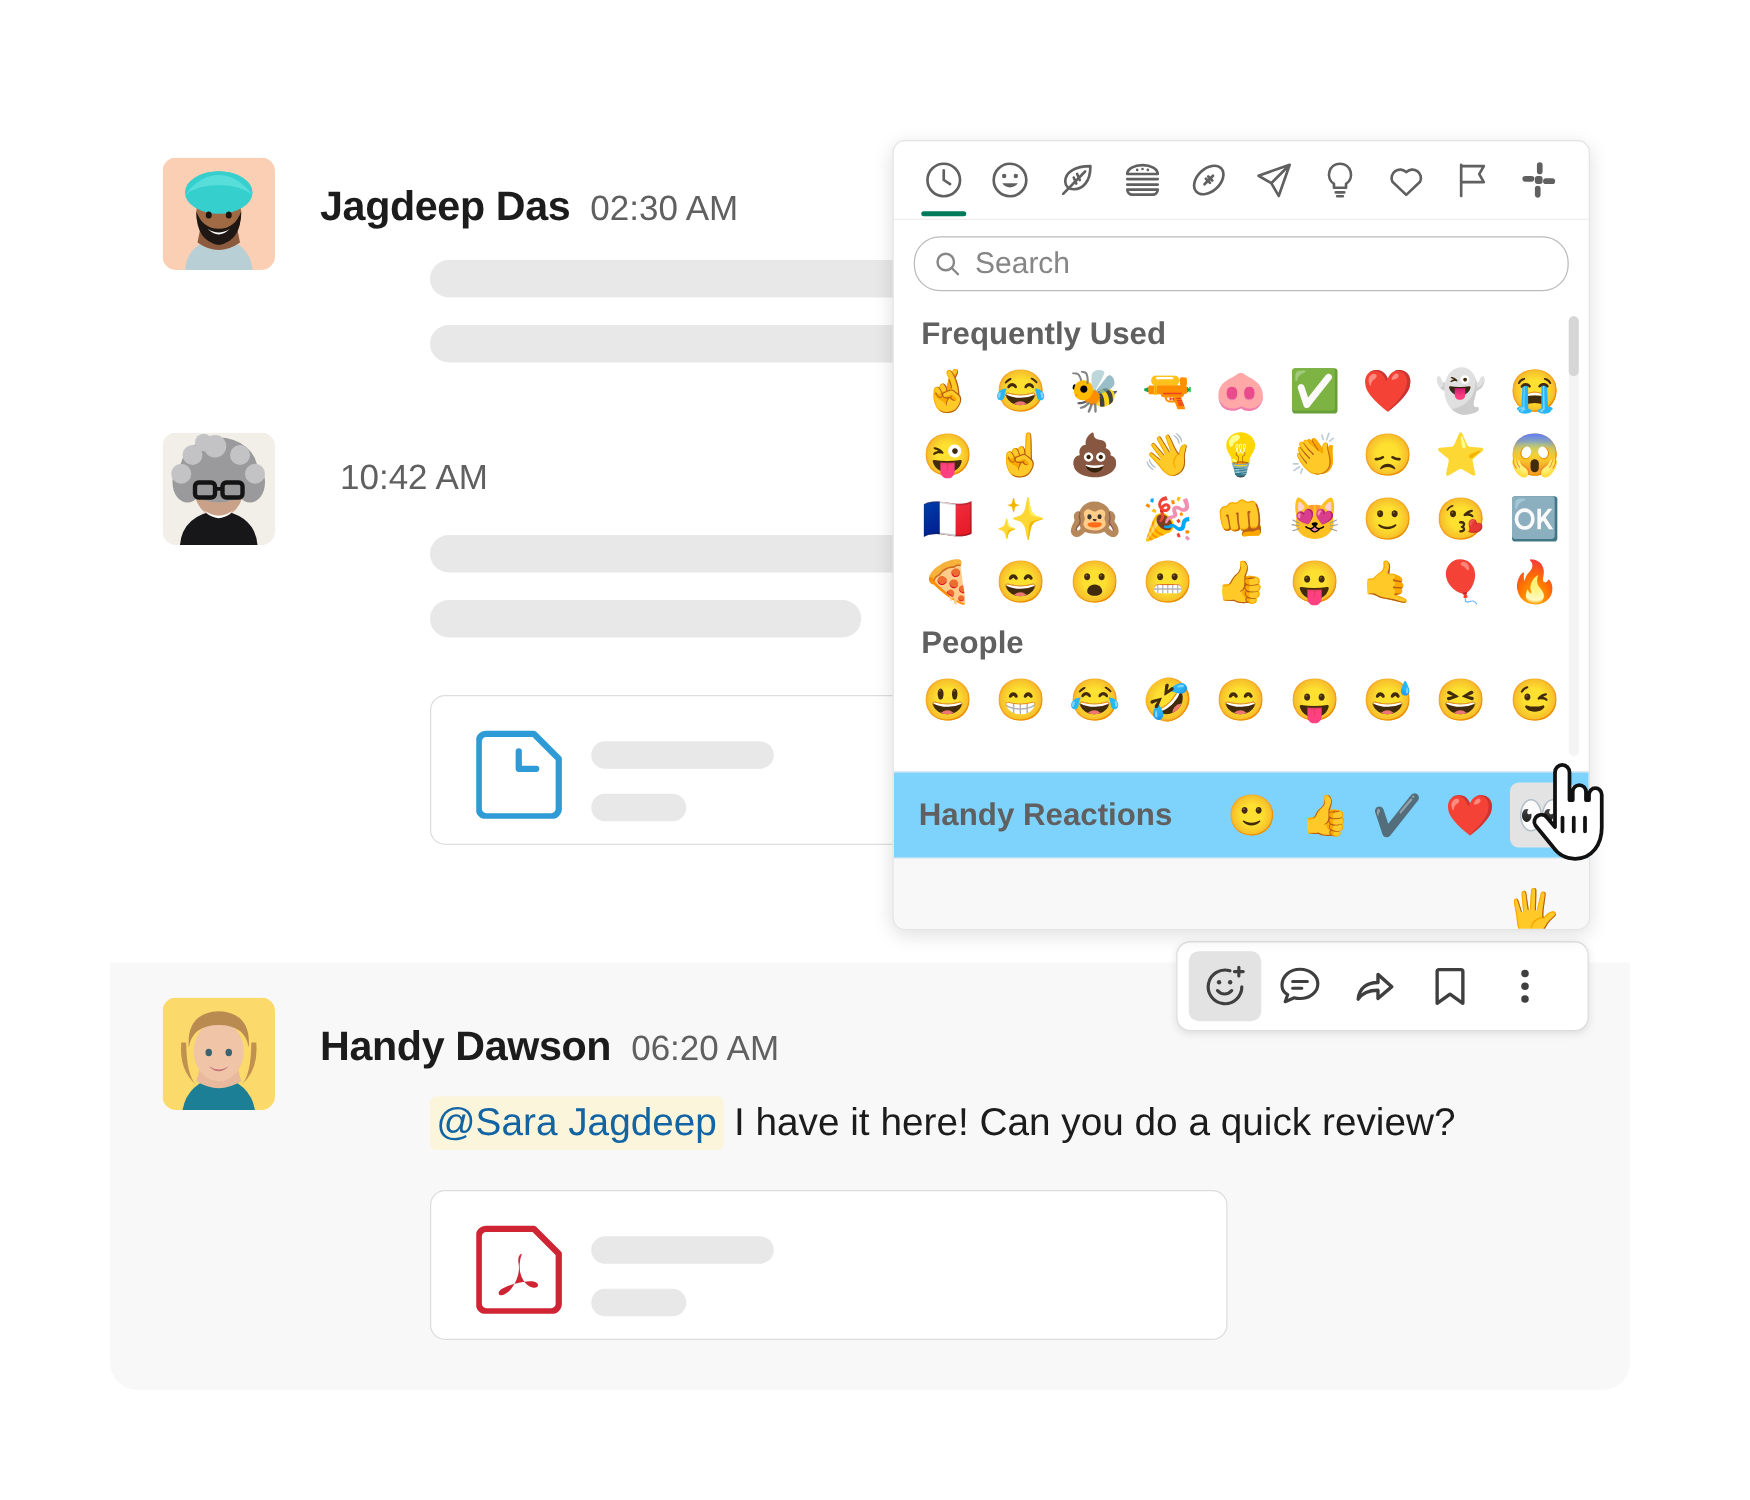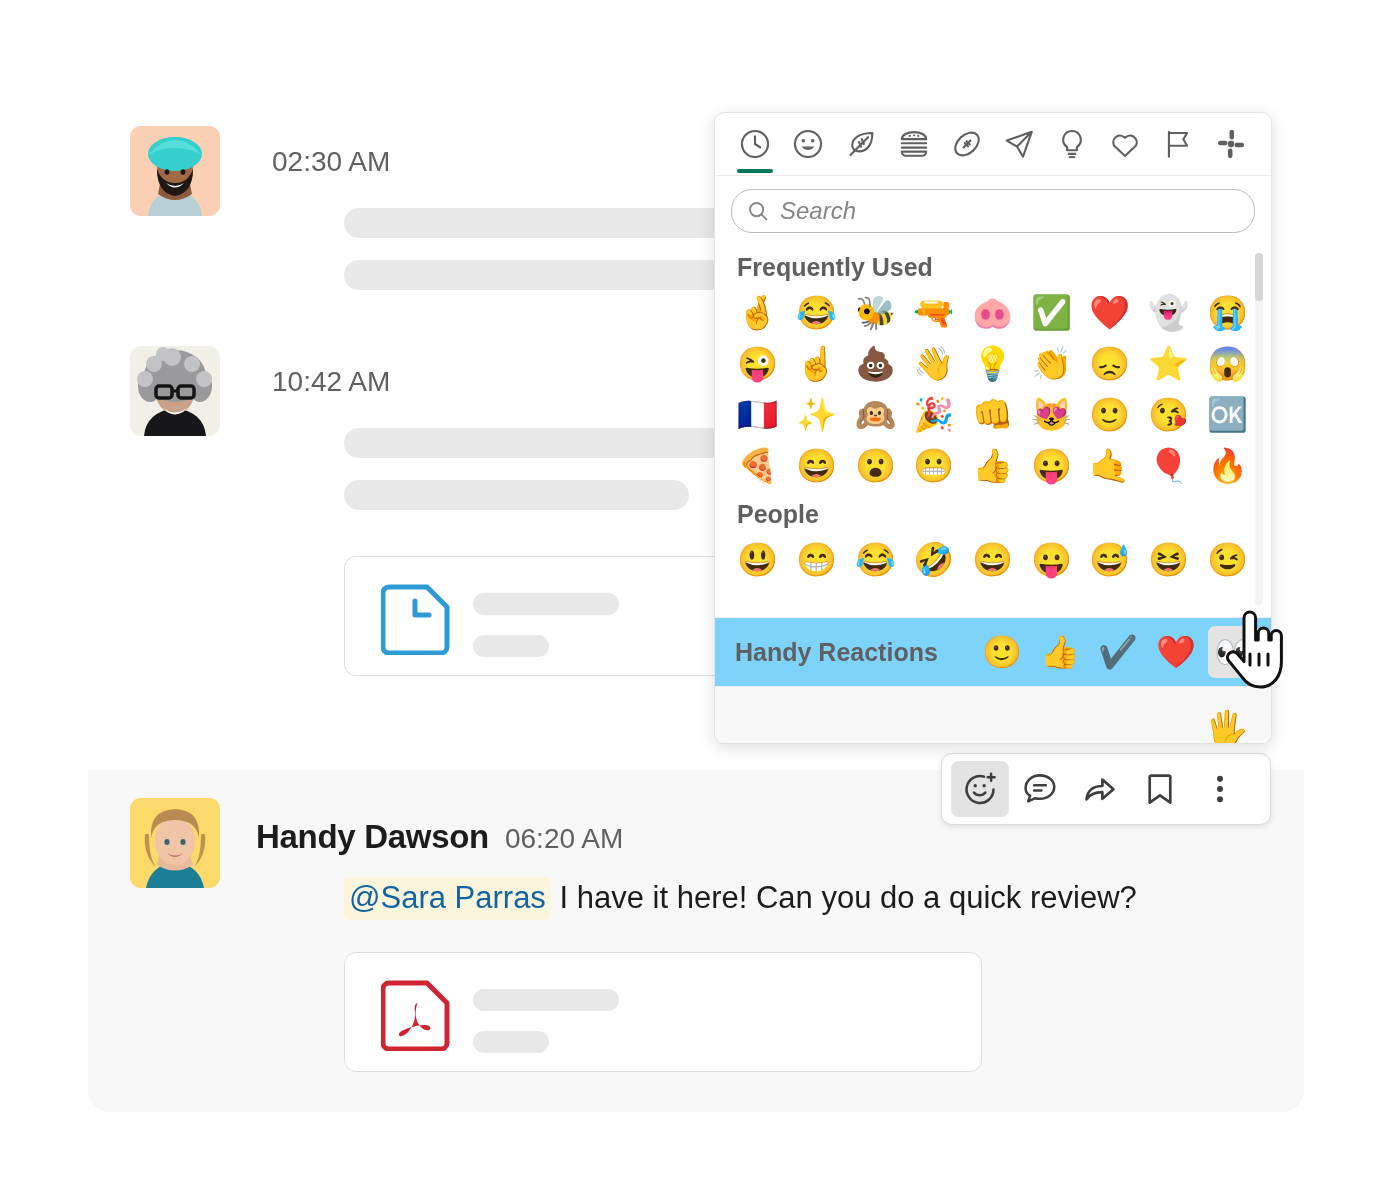--- a/index.html
+++ b/index.html
@@ -188,21 +188,20 @@
     bottom: -1px;
     left: 2px;
     width: 36px;
     height: 4px;
     border-radius: 2px;
     background: #007a5a;
   }
 
   #search-wrap {
     padding: 13px 16px 10px 16px;
-    font-style: italic;
   }
   #search-box {
     position: relative;
     height: 42px;
     border: 1px solid #bbbbbb;
     border-radius: 21px;
     display: flex;
     align-items: center;
     padding-left: 14px;
   }
@@ -350,20 +349,21 @@
         <path d="M27 43 q0 24 18 27 q18 -3 18 -27 q-5 14 -18 14 q-13 0 -18 -14Z" fill="#1f1713"></path>
         <path d="M20 32 q0 -20 25 -21 q25 1 25 21 q-4 -10 -25 -10 q-21 0 -25 10Z" fill="#2fd2d0"></path>
         <ellipse cx="45" cy="28" rx="27" ry="17" fill="#35cfcd"></ellipse>
         <path d="M18 30 q12 -16 27 -16 q15 0 27 16 q-10 -8 -27 -8 q-17 0 -27 8Z" fill="#57dedb"></path>
         <ellipse cx="37" cy="46" rx="2.4" ry="2.8" fill="#1d1510"></ellipse>
         <ellipse cx="53" cy="46" rx="2.4" ry="2.8" fill="#1d1510"></ellipse>
         <path d="M36 57 q9 6 18 0 q-9 9 -18 0Z" fill="#ffffff"></path>
       </svg>
     </div>
     <div class="msg-head" style="top:38px;">
+      <span class="author">Jagdeep Das</span>
       <span class="timestamp">02:30 AM</span>
     </div>
     <div class="body-bar" style="top:100px;width:700px;"></div>
     <div class="body-bar" style="top:152px;width:700px;"></div>
   </div>
 
   <div class="msg-row" style="top:240px;height:450px;">
     <div class="avatar" style="top:18px;">
       <svg viewBox="0 0 90 90" xmlns="http://www.w3.org/2000/svg">
         <rect width="90" height="90" fill="#f2efe9"></rect>
@@ -415,21 +415,21 @@
         <ellipse cx="37" cy="44" rx="2.6" ry="3" fill="#3a6472"></ellipse>
         <ellipse cx="53" cy="44" rx="2.6" ry="3" fill="#3a6472"></ellipse>
         <path d="M37 55 q8 5 16 0 q-8 8 -16 0Z" fill="#c4707a"></path>
       </svg>
     </div>
     <div class="msg-head" style="top:48px;">
       <span class="author">Handy Dawson</span>
       <span class="timestamp">06:20 AM</span>
     </div>
     <div class="msg-text" style="top:110px;">
-      <span class="mention">@Sara Parras</span><span> I have it here! Can you do a quick review?</span>
+      <span class="mention">@Sara Jagdeep</span><span> I have it here! Can you do a quick review?</span>
     </div>
 
     <div class="attach-card" style="top:182px;">
       <svg class="attach-icon" viewBox="0 0 74 76" xmlns="http://www.w3.org/2000/svg">
         <path d="M8 8 h38 l20 20 v40 a6 6 0 0 1 -6 6 h-52 a6 6 0 0 1 -6 -6 v-54 a6 6 0 0 1 6 -6 z" fill="none" stroke="#cf2434" stroke-width="5" stroke-linejoin="round"></path>
         <path d="M37 28 c-3 0 -4 4 -3 9 c1 6 -2 14 -6 19 c-3 4 -9 7 -10 4 c-1 -3 6 -6 13 -8 c7 -2 14 -3 17 -1 c3 2 1 5 -3 4 c-5 -1 -9 -7 -10 -13 c-1 -6 1 -14 2 -14 z" fill="#cf2434"></path>
       </svg>
       <div class="attach-line l1"></div>
       <div class="attach-line l2"></div>
     </div>

